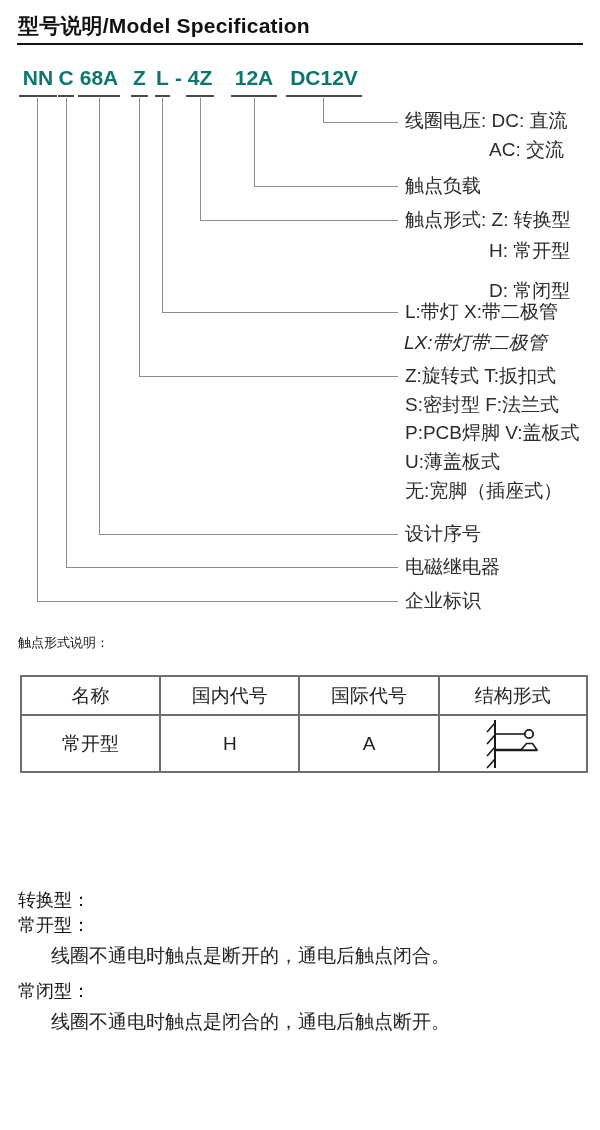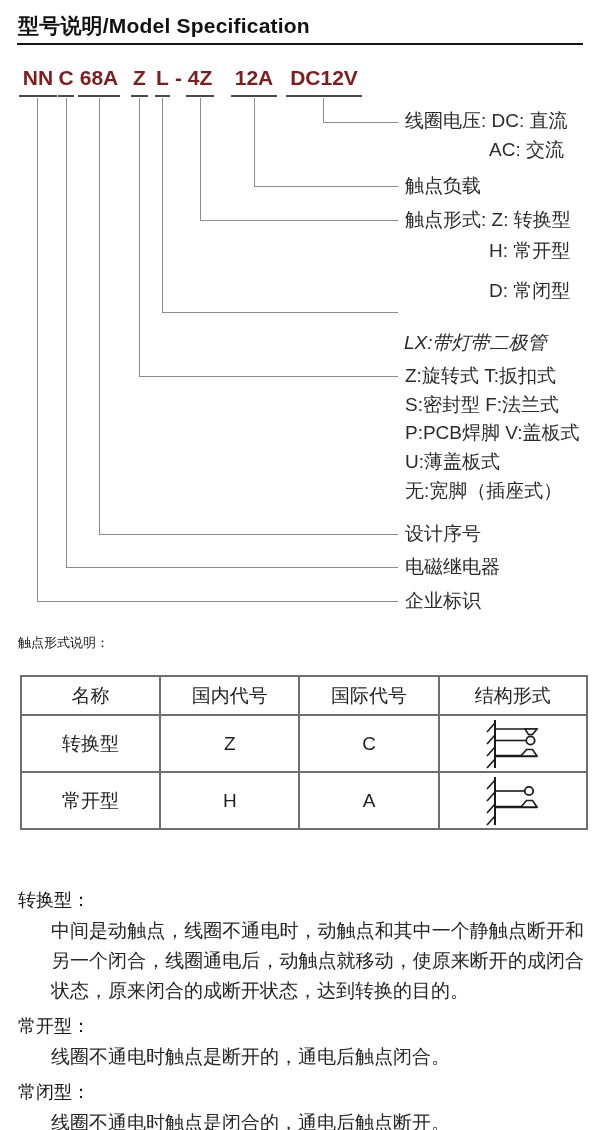--- a/index.html
+++ b/index.html
@@ -8,21 +8,21 @@
     font-family:"Liberation Sans","DejaVu Sans",sans-serif;color:#262626;
     overflow:hidden;
   }
   .title{
     position:absolute;left:18px;top:12px;font-size:21px;font-weight:bold;
     color:#111;letter-spacing:.2px;white-space:nowrap;
   }
   .title-rule{position:absolute;left:17px;top:43px;width:566px;height:0;border-top:2.5px solid #151515;}
   .seg{
     position:absolute;top:63px;height:32px;font-size:21px;font-weight:bold;
-    color:#7f1d1d;text-align:center;line-height:30px;white-space:nowrap;
+    color:#0f766e;text-align:center;line-height:30px;white-space:nowrap;
   }
   .seg.u{border-bottom:2px solid #4a4a4a;}
   .conn{position:absolute;border-left:1.5px solid #8c8c8c;border-bottom:1.5px solid #8c8c8c;}
   .lbl{
     position:absolute;font-size:19px;line-height:26px;color:#2b2b2b;
     white-space:nowrap;margin-top:-13px;
   }
   .section-heading{
     position:absolute;left:18px;top:634px;font-size:13px;color:#161616;
     font-weight:500;white-space:nowrap;
@@ -77,20 +77,21 @@
   <div class="conn" style="left:99px;top:98px;width:298px;height:436px;"></div>
   <div class="conn" style="left:66px;top:98px;width:331px;height:469px;"></div>
   <div class="conn" style="left:37px;top:98px;width:360px;height:503px;"></div>
 
   <div class="lbl" style="left:405px;top:121px;">线圈电压: DC: 直流</div>
   <div class="lbl" style="left:489px;top:150px;">AC: 交流</div>
   <div class="lbl" style="left:405px;top:186px;">触点负载</div>
   <div class="lbl" style="left:405px;top:220px;">触点形式: Z: 转换型</div>
   <div class="lbl" style="left:489px;top:251px;">H: 常开型</div>
   <div class="lbl" style="left:489px;top:264px;margin-top:14px;">D: 常闭型</div>
+  <div class="lbl" style="left:405px;top:312px;">L:带灯  X:带二极管</div>
   <div class="lbl" style="left:404px;top:343px;font-style:italic;">LX:带灯带二极管</div>
   <div class="lbl" style="left:405px;top:376px;">Z:旋转式 T:扳扣式</div>
   <div class="lbl" style="left:405px;top:405px;">S:密封型 F:法兰式</div>
   <div class="lbl" style="left:405px;top:433px;">P:PCB焊脚 V:盖板式</div>
   <div class="lbl" style="left:405px;top:462px;">U:薄盖板式</div>
   <div class="lbl" style="left:405px;top:491px;">无:宽脚（插座式）</div>
   <div class="lbl" style="left:405px;top:534px;">设计序号</div>
   <div class="lbl" style="left:405px;top:567px;">电磁继电器</div>
   <div class="lbl" style="left:405px;top:601px;">企业标识</div>
 
@@ -104,42 +105,20 @@
         <col class="c4">
       </colgroup>
     <tbody>
         <tr>
       <th>名称</th>
       <th>国内代号</th>
       <th>国际代号</th>
       <th>结构形式</th>
     </tr>
     <tr>
-      <td>转换型</td>
-      <td>Z</td>
-      <td>C</td>
-      <td>
-        <span class="sym">
-          <svg width="66" height="52" viewBox="0 0 66 52" fill="none" stroke="#1a1a1a">
-            <line x1="15" y1="2" x2="15" y2="50" stroke-width="2"></line>
-            <line x1="7" y1="14" x2="15" y2="5" stroke-width="1.6"></line>
-            <line x1="7" y1="26" x2="15" y2="17" stroke-width="1.6"></line>
-            <line x1="7" y1="38" x2="15" y2="29" stroke-width="1.6"></line>
-            <line x1="7" y1="50" x2="15" y2="41" stroke-width="1.6"></line>
-            <line x1="15" y1="11" x2="57" y2="11" stroke-width="1.6"></line>
-            <path d="M45 11 L57 11 L52.5 16.5 L48.5 16.5 Z" fill="#fff" stroke-width="1.6"></path>
-            <circle cx="50.5" cy="22.5" r="4.2" fill="#fff" stroke-width="1.8"></circle>
-            <line x1="15" y1="22.5" x2="46" y2="22.5" stroke-width="1.6"></line>
-            <line x1="15" y1="38" x2="57" y2="38" stroke-width="2.4"></line>
-            <path d="M41 38 L57 38 L52.5 31.5 L46.5 31.5 Z" fill="#fff" stroke-width="1.6"></path>
-          </svg>
-        </span>
-      </td>
-    </tr>
-    <tr>
       <td>常开型</td>
       <td>H</td>
       <td>A</td>
       <td>
         <span class="sym">
           <svg width="66" height="52" viewBox="0 0 66 52" fill="none" stroke="#1a1a1a">
             <line x1="15" y1="2" x2="15" y2="50" stroke-width="2"></line>
             <line x1="7" y1="14" x2="15" y2="5" stroke-width="1.6"></line>
             <line x1="7" y1="26" x2="15" y2="17" stroke-width="1.6"></line>
             <line x1="7" y1="38" x2="15" y2="29" stroke-width="1.6"></line>
@@ -150,20 +129,19 @@
             <path d="M41 32 L57 32 L52.5 25.5 L46.5 25.5 Z" fill="#fff" stroke-width="1.6"></path>
           </svg>
         </span>
       </td>
     </tr>
   </tbody>
     </table>
 
   <div class="notes">
     <div class="note-h">转换型：</div>
-    <div class="note-p">中间是动触点，线圈不通电时，动触点和其中一个静触点断开和另一个闭合，线圈通电后，动触点就移动，使原来断开的成闭合状态，原来闭合的成断开状态，达到转换的目的。</div>
     <div class="note-h">常开型：</div>
     <div class="note-p">线圈不通电时触点是断开的，通电后触点闭合。</div>
     <div class="note-h">常闭型：</div>
     <div class="note-p">线圈不通电时触点是闭合的，通电后触点断开。</div>
   </div>
 
 </div>
 
 </body></html>

